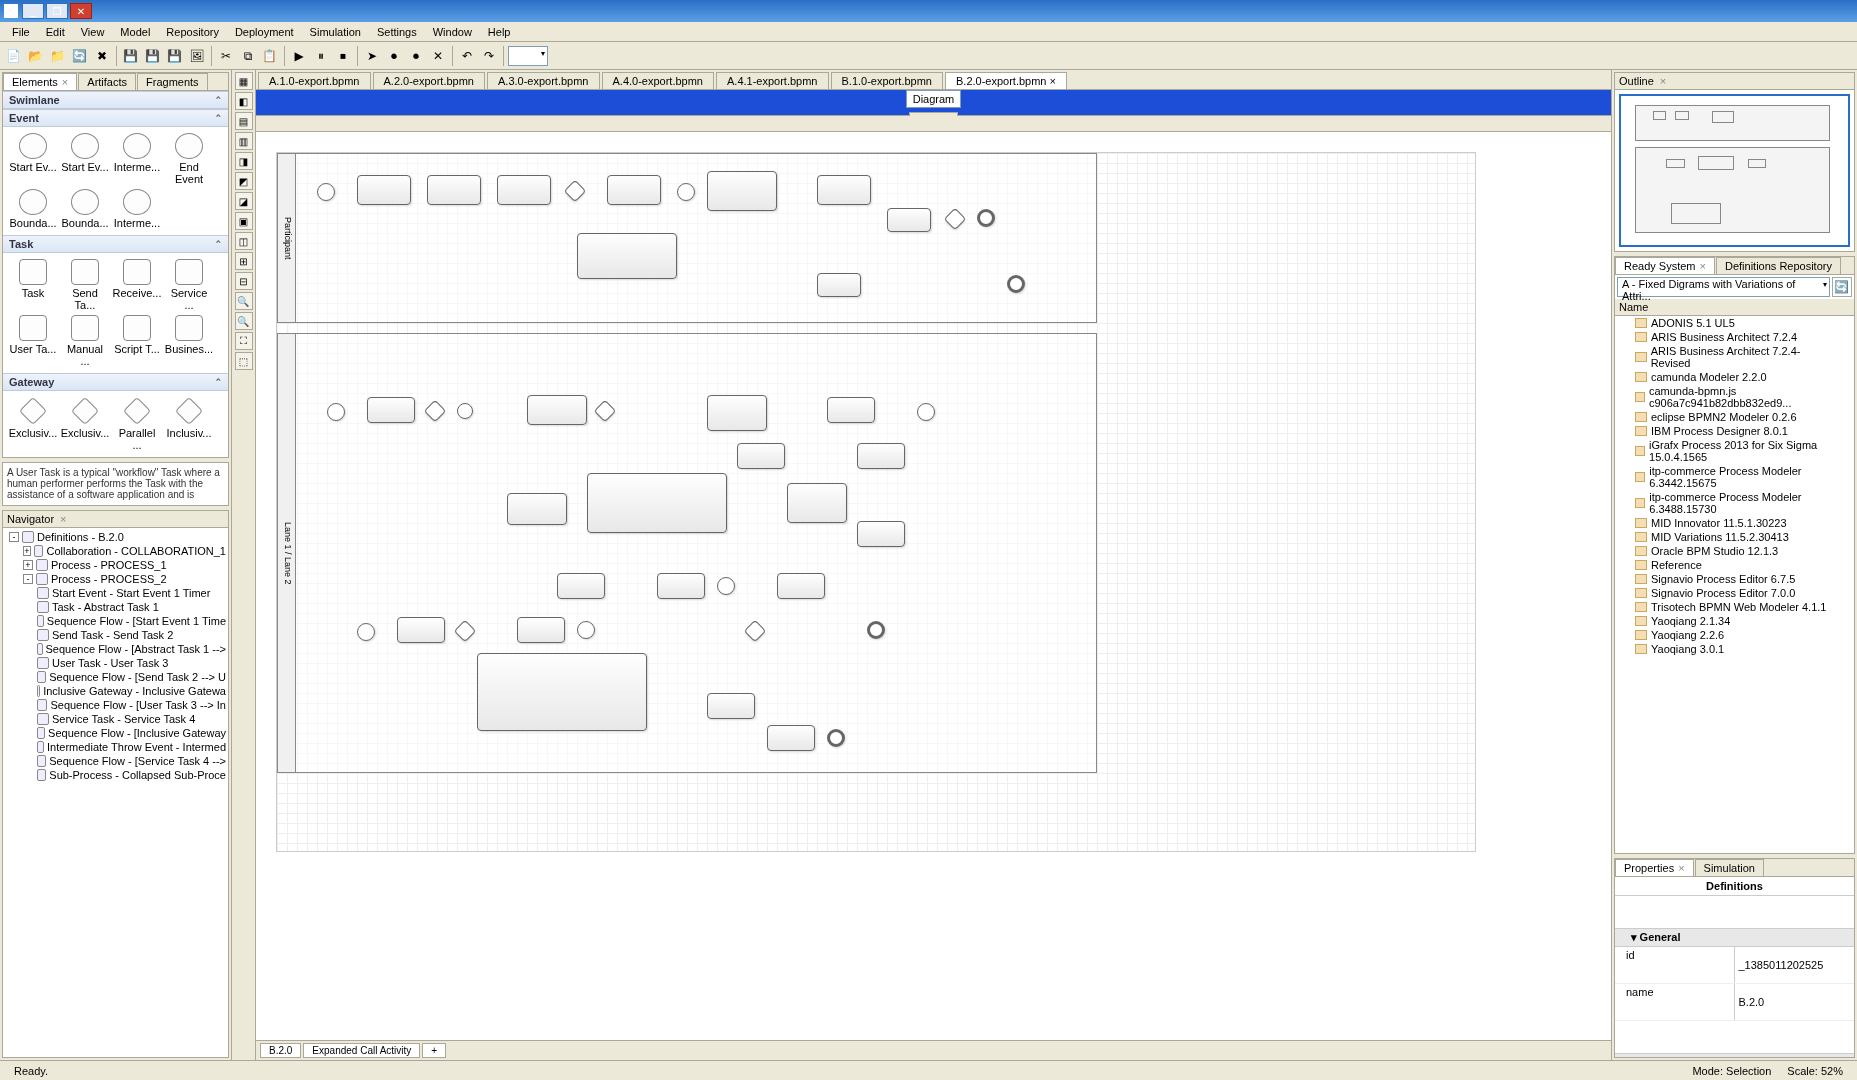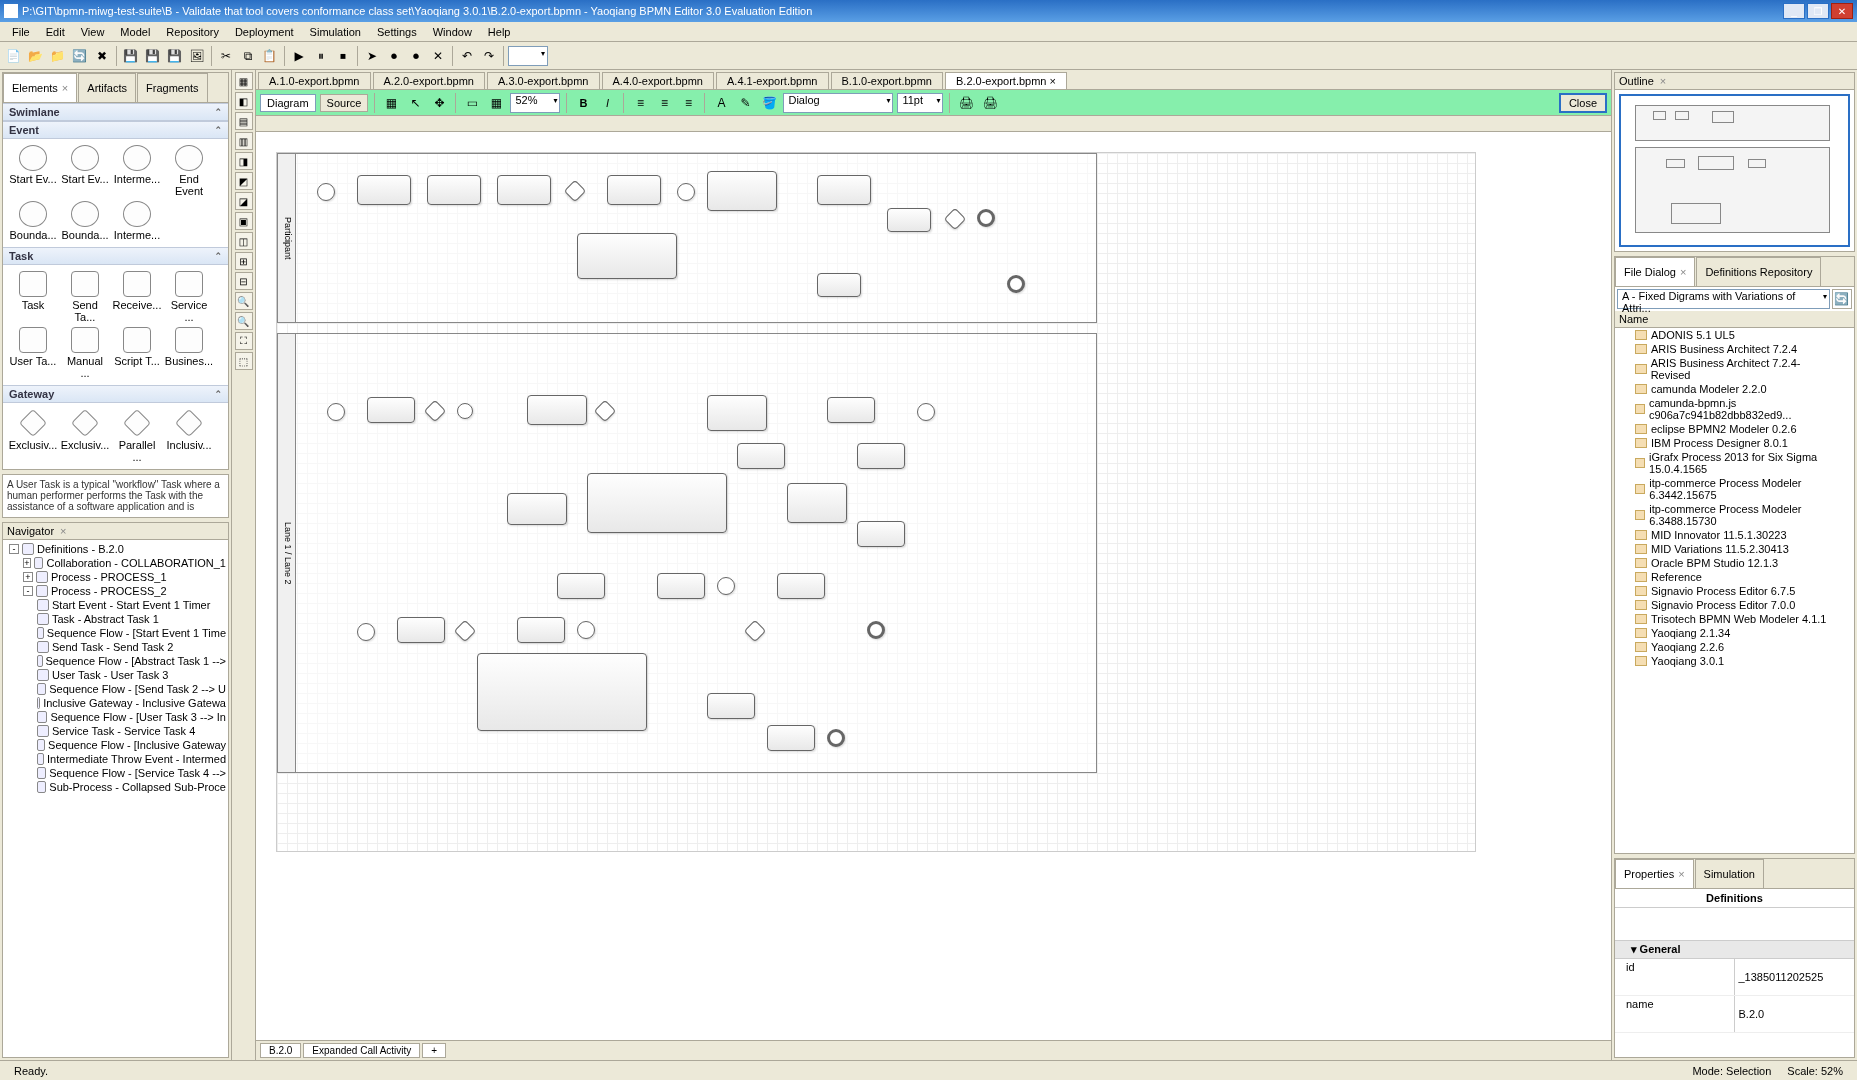--- a/index.html
+++ b/index.html
@@ -14,21 +14,21 @@
 .menubar span { padding: 2px 8px; cursor: default; }
 .toolbar { background: #ece9d8; height: 28px; display: flex; align-items: center; padding: 0 4px; gap: 2px; border-bottom: 1px solid #aca899; }
 .tbtn { width: 20px; height: 20px; border: 1px solid transparent; display: flex; align-items: center; justify-content: center; font-size: 12px; }
 .sep { width: 1px; height: 20px; background: #aca899; margin: 0 2px; }
 .dropdown { height: 20px; border: 1px solid #7f9db9; background: #fff; padding: 0 14px 0 4px; position: relative; min-width: 40px; }
 .dropdown::after { content: "▾"; position: absolute; right: 2px; top: 2px; font-size: 8px; }
 .workspace { flex: 1; display: flex; overflow: hidden; }
 .leftcol { width: 232px; display: flex; flex-direction: column; border-right: 1px solid #aca899; background: #ece9d8; }
 .palette { flex: 0 0 auto; max-height: 460px; overflow: hidden; background: #fff; border: 1px solid #aca899; margin: 2px; display: flex; flex-direction: column; }
 .tabstrip { display: flex; background: #ece9d8; border-bottom: 1px solid #aca899; }
-.tab { padding: 8px 8px; border: 1px solid #aca899; border-bottom: none; background: #ece9d8; margin-right: 1px; }
+.tab { padding: 2px 8px; border: 1px solid #aca899; border-bottom: none; background: #ece9d8; margin-right: 1px; }
 .tab.active { background: #fff; }
 .tab .x { margin-left: 4px; color: #888; }
 .palgroup { background: linear-gradient(#eef3fb,#dae6f5); padding: 2px 6px; border-top: 1px solid #c0cadb; border-bottom: 1px solid #c0cadb; display: flex; justify-content: space-between; align-items: center; font-weight: bold; color: #334; }
 .palgroup .exp { font-size: 9px; color: #666; }
 .palitems { display: flex; flex-wrap: wrap; padding: 4px; }
 .palitem { width: 48px; display: flex; flex-direction: column; align-items: center; margin: 2px; font-size: 10px; text-align: center; }
 .palicon { width: 28px; height: 26px; border: 1px solid #888; border-radius: 4px; background: #fdfdfd; margin-bottom: 2px; }
 .palicon.circle { border-radius: 50%; }
 .palicon.diamond { transform: rotate(45deg); width: 20px; height: 20px; margin: 4px 0 6px; }
 .helptext { padding: 4px; background: #fff; border: 1px solid #aca899; margin: 2px; font-size: 10px; color: #333; flex: 0 0 auto; height: 44px; overflow: hidden; }
@@ -40,21 +40,21 @@
 .tree .i0 { padding-left: 4px; } .tree .i1 { padding-left: 18px; } .tree .i2 { padding-left: 32px; }
 .tree .tg { display: inline-block; width: 10px; height: 10px; border: 1px solid #888; text-align: center; line-height: 8px; font-size: 9px; margin-right: 3px; }
 .tree .ic { display: inline-block; width: 12px; height: 12px; margin-right: 3px; border: 1px solid #888; border-radius: 2px; background: #eef; }
 .center { flex: 1; display: flex; overflow: hidden; }
 .sidetools { width: 24px; background: #ece9d8; border-right: 1px solid #aca899; display: flex; flex-direction: column; align-items: center; padding-top: 2px; gap: 2px; }
 .sidetools div { width: 18px; height: 18px; border: 1px solid #aca899; background: #f5f3e9; font-size: 10px; display: flex; align-items: center; justify-content: center; }
 .editor { flex: 1; display: flex; flex-direction: column; background: #fff; }
 .filetabs { display: flex; background: #ece9d8; border-bottom: 1px solid #aca899; padding: 2px 2px 0; }
 .filetab { padding: 2px 10px; border: 1px solid #aca899; border-bottom: none; background: #ece9d8; margin-right: 2px; font-size: 10px; }
 .filetab.active { background: #fff; }
-.edittoolbar { height: 26px; background: #86efac; border-bottom: 1px solid #aca899; display: flex; align-items: center; padding: 0 4px; gap: 4px; }
+.edittoolbar { height: 26px; background: #1d4ed8; border-bottom: 1px solid #aca899; display: flex; align-items: center; padding: 0 4px; gap: 4px; flex-direction: column; }
 .togglebtn { padding: 2px 6px; border: 1px solid #aca899; background: #ece9d8; }
 .togglebtn.active { background: #fff; border-color: #7f9db9; }
 .canvaswrap { flex: 1; position: relative; overflow: auto; background: #fff; }
 .ruler-h { height: 16px; background: #ece9d8; border-bottom: 1px solid #aca899; position: sticky; top: 0; }
 .canvas { position: relative; width: 1200px; height: 700px; margin: 20px; background-image: linear-gradient(#eee 1px, transparent 1px), linear-gradient(90deg, #eee 1px, transparent 1px); background-size: 10px 10px; border: 1px solid #ccc; }
 .pool { position: absolute; border: 1px solid #888; background: rgba(255,255,255,.5); }
 .poollabel { position: absolute; left: 0; top: 0; bottom: 0; width: 18px; background: #f0f0f0; border-right: 1px solid #888; writing-mode: vertical-rl; text-align: center; font-size: 9px; padding: 4px 2px; }
 .node { position: absolute; border: 1px solid #666; border-radius: 4px; background: linear-gradient(#fefefe,#e8e8e8); font-size: 8px; display: flex; align-items: center; justify-content: center; padding: 2px; box-shadow: 1px 1px 2px rgba(0,0,0,.15); }
 .ev { border-radius: 50%; background: #fff; }
 .gw { transform: rotate(45deg); background: #fff; }
@@ -84,21 +84,20 @@
 .statusbar { height: 20px; background: #ece9d8; border-top: 1px solid #aca899; display: flex; align-items: center; padding: 0 6px; }
 .statusbar .cell { padding: 0 8px; }
 .statusbar .spacer { flex: 1; }
 .closebtn { padding: 2px 8px; border: 2px solid #2a6fc5; background: #ece9d8; font-size: 11px; }
 </style>
 </head>
 <body>
 
 <div class="titlebar">
   <div class="icon"></div>
-  <div class="title">P:\GIT\bpmn-miwg-test-suite\B - Validate that tool covers conformance class set\Yaoqiang 3.0.1\B.2.0-export.bpmn - Yaoqiang BPMN Editor 3.0 Evaluation Edition</div>
   <div class="winbtns">
     <div class="winbtn">_</div>
     <div class="winbtn">❐</div>
     <div class="winbtn close">✕</div>
   </div>
 </div>
 
 <div class="menubar">
   <span>File</span>
   <span>Edit</span>
@@ -485,21 +484,21 @@
         <div class="box" style="left:24%;top:10%;width:6%;height:6%;"></div>
         <div class="box" style="left:40%;top:10%;width:10%;height:8%;"></div>
         <div class="box" style="left:20%;top:42%;width:8%;height:6%;"></div>
         <div class="box" style="left:34%;top:40%;width:16%;height:10%;"></div>
         <div class="box" style="left:56%;top:42%;width:8%;height:6%;"></div>
         <div class="box" style="left:22%;top:72%;width:22%;height:14%;"></div>
       </div>
     </div>
     <div class="panel filesys">
       <div class="tabstrip">
-        <div class="tab active"><span>File Dialog</span><span class="x">×</span></div>
+        <div class="tab active"><span>Ready System</span><span class="x">×</span></div>
         <div class="tab">Definitions Repository</div>
       </div>
       <div class="pathbar">
         <div class="dropdown">A - Fixed Digrams with Variations of Attri...</div>
         <div class="tbtn" style="border:1px solid #aca899;">🔄</div>
       </div>
       <div class="list">
         <div class="colhdr">Name</div>
         <div id="fslist">
             <div class="row">

